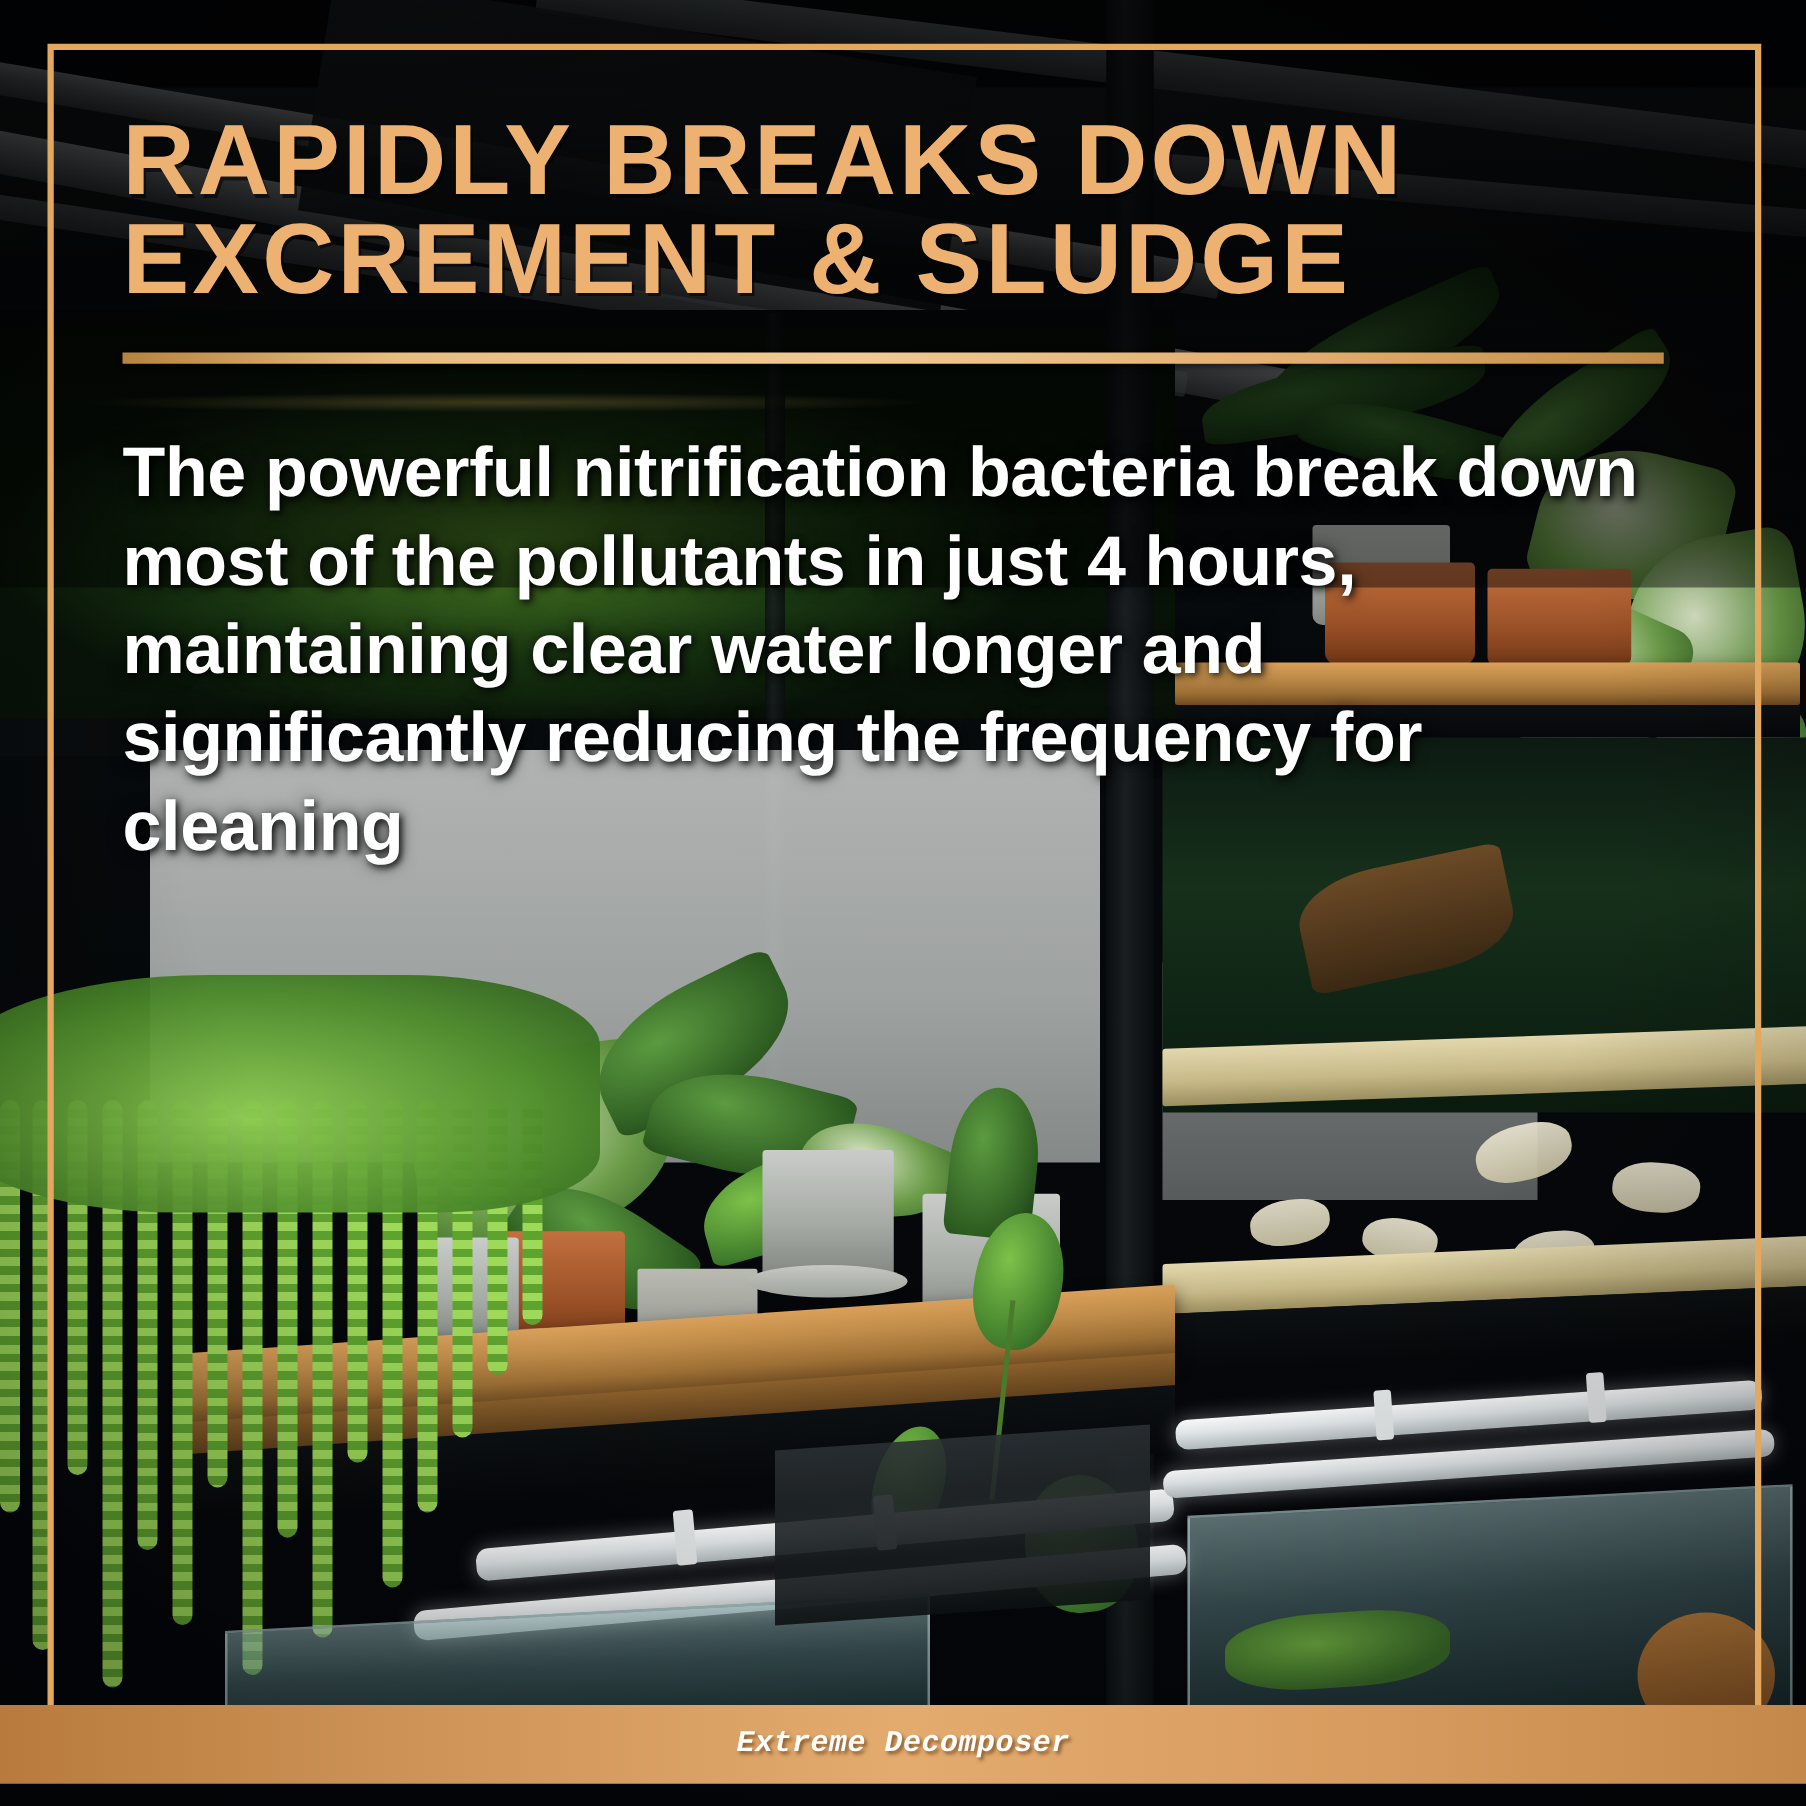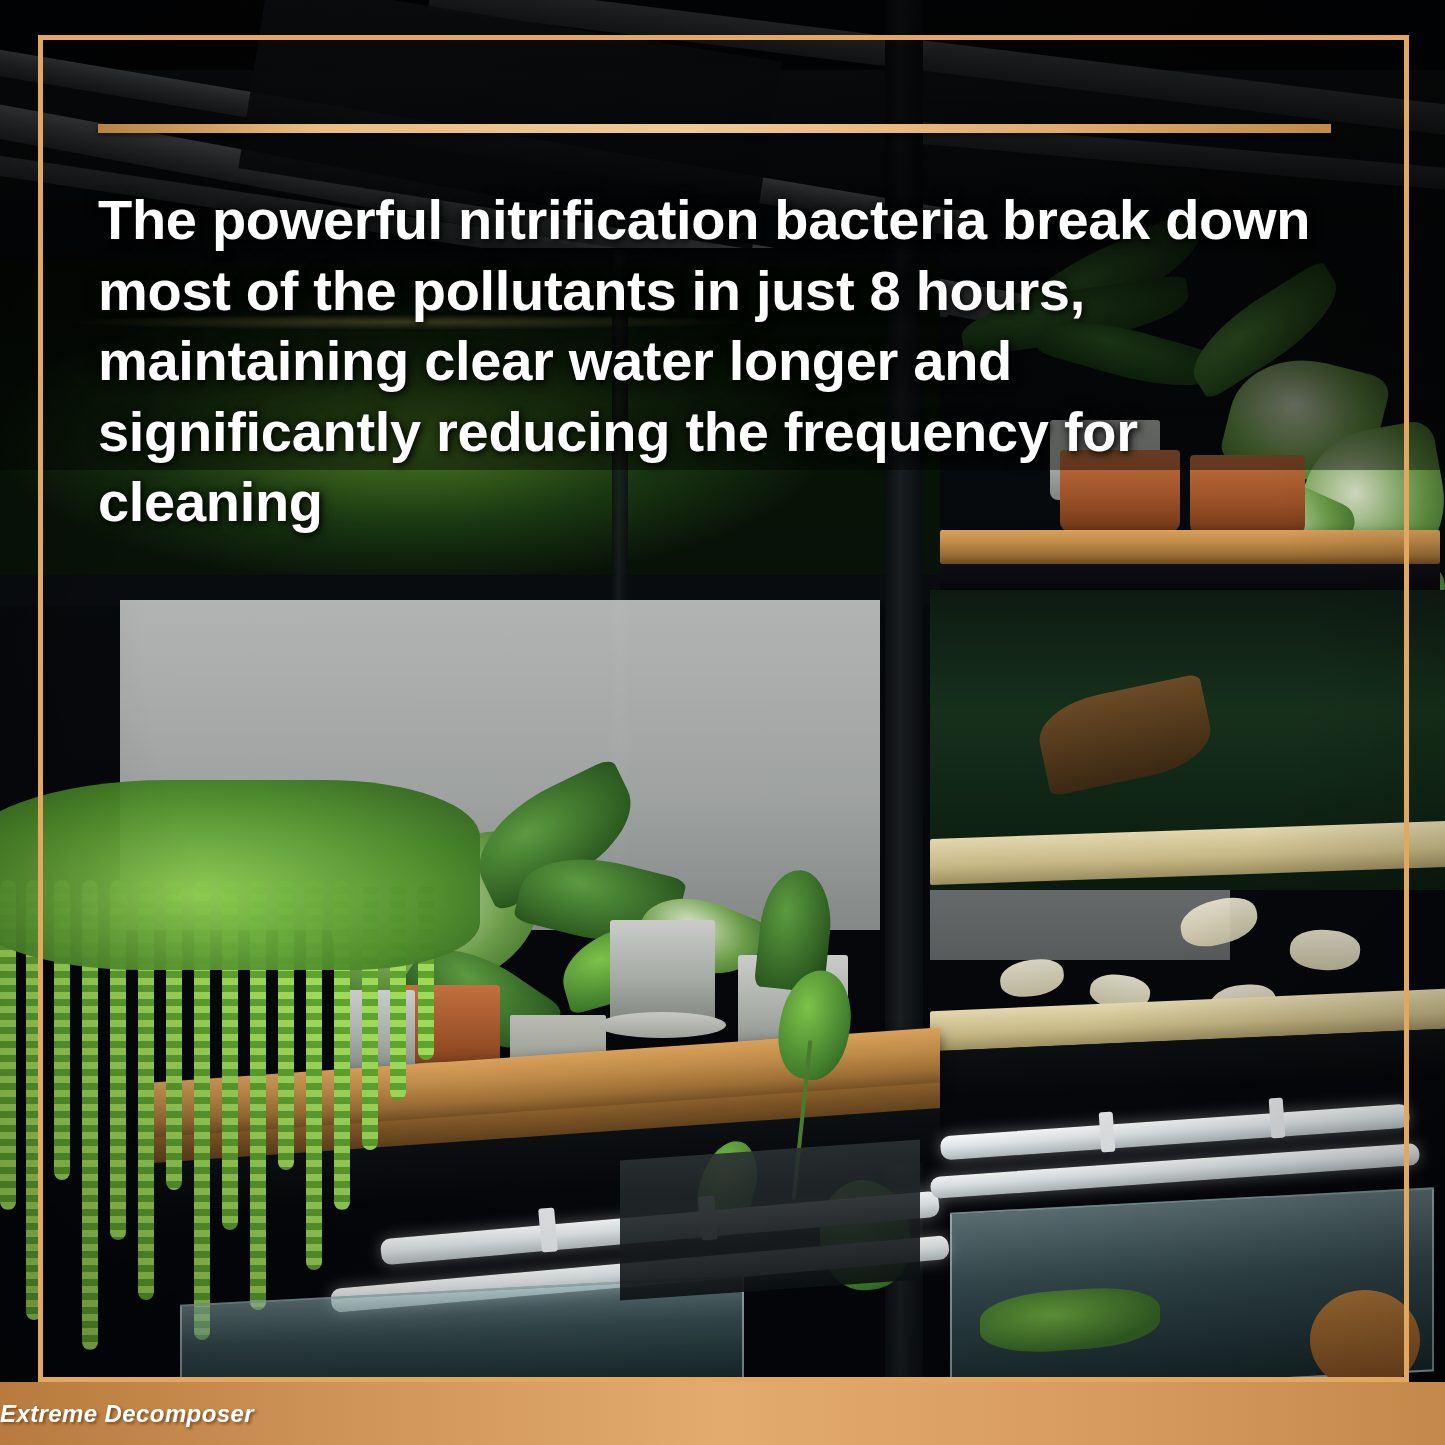--- a/index.html
+++ b/index.html
@@ -114,23 +114,23 @@
 
   .divider{margin-top:36px;height:9px;width:1233px;
     background:linear-gradient(90deg,#b8833f 0%,#e9bd80 18%,#f0c993 48%,#e2ab6b 78%,#c08a46 100%);
     box-shadow:0 2px 5px rgba(0,0,0,.6);}
 
   .body-text{margin-top:52px;font-size:56px;line-height:1.26;font-weight:bold;color:#fff;
     letter-spacing:-.3px;
     text-shadow:2px 2px 6px rgba(0,0,0,.85),0 0 14px rgba(0,0,0,.6);}
 
   
-  .footer{position:absolute;left:0;bottom:0;width:100%;height:63px;
+  .footer{position:absolute;left:0;bottom:18px;width:100%;height:63px;
     background:linear-gradient(90deg,#b87b3d 0%,#cd9256 22%,#e3ab6e 50%,#d79a5e 78%,#c4884a 100%);
-    display:flex;align-items:center;}
+    display:flex;align-items:center;justify-content:center;font-family:Liberation Mono, monospace;}
   .footer-text{font-size:24px;font-weight:bold;font-style:italic;color:#fff;letter-spacing:.4px;
     text-shadow:2px 2px 3px rgba(90,50,15,.65);}
 </style>
 </head>
 <body>
 
 <div id="poster">
 
   <div class="photo">
     <div class="bg-base"></div>
@@ -246,21 +246,23 @@
     <div style="position:absolute;left:620px;top:1150px;width:300px;height:140px;
       background:linear-gradient(180deg,#2b3134,#0e1214);transform:skewY(-4deg);opacity:.9;"></div>
 
     <div class="darken-top"></div>
     <div class="vignette"></div>
   </div>
 
   <div class="frame"></div>
 
   <div class="content">
+    <h1 class="headline">RAPIDLY BREAKS DOWN
+EXCREMENT &amp; SLUDGE</h1>
     <div class="divider"></div>
-    <p class="body-text">The powerful nitrification bacteria break down most of the pollutants in just 8 hours, maintaining clear water longer and significantly reducing the frequency for cleaning</p>
+    <p class="body-text">The powerful nitrification bacteria break down most of the pollutants in just 4 hours, maintaining clear water longer and significantly reducing the frequency for cleaning</p>
   </div>
 
   <div class="footer">
     <span class="footer-text">Extreme Decomposer</span>
   </div>
 
 </div>
 
 </body></html>

